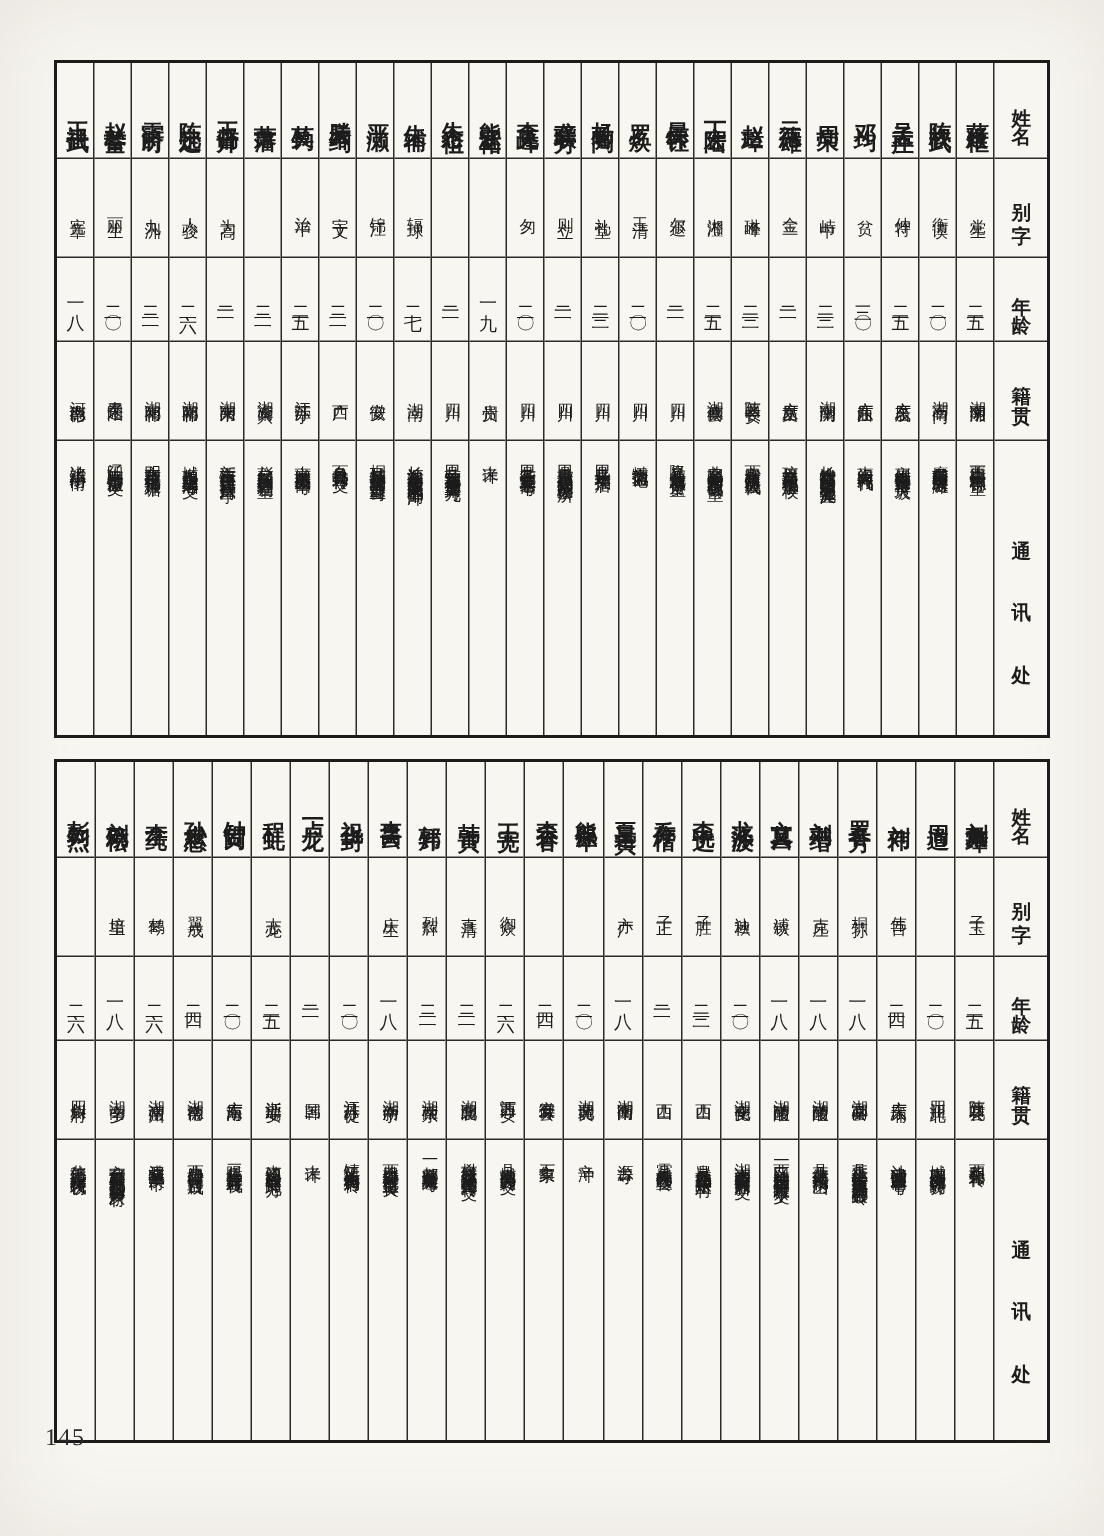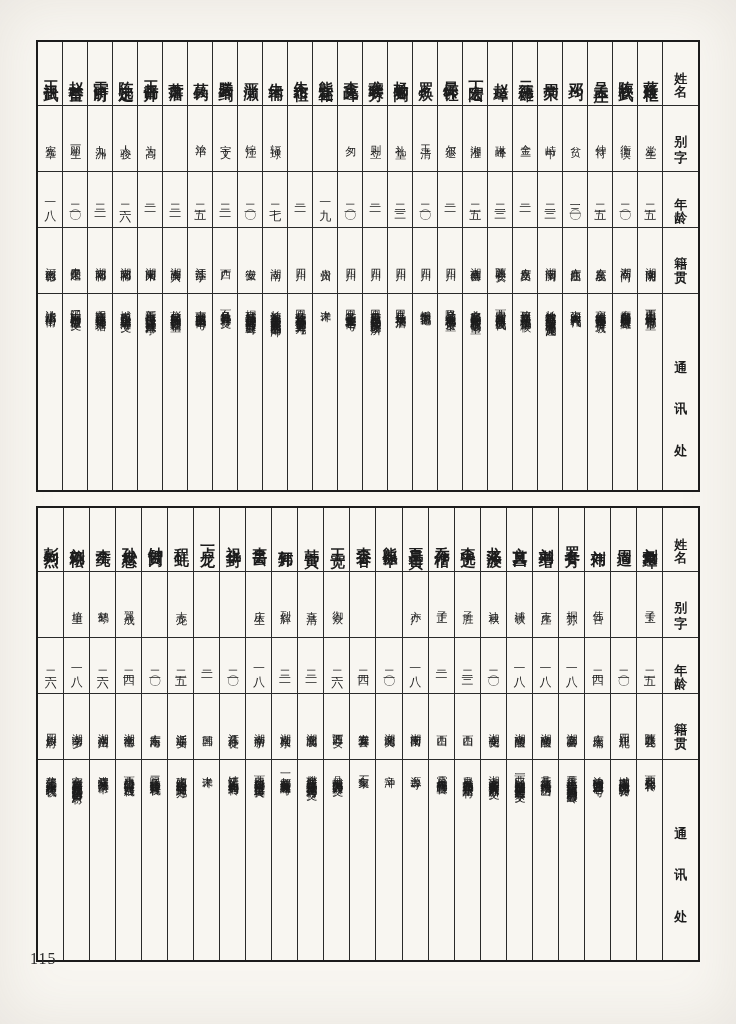--- a/index.html
+++ b/index.html
@@ -932,14 +932,14 @@
           <span>二六</span>
         </div>
         <div class="cell c-native">
           <span>四川叙府</span>
         </div>
         <div class="cell c-addr">
           <span>北门外正街永鼎兴作坊代收</span>
         </div>
       </div>
     </div>
-  <div class="page-number">115</div>
+  <div class="page-number">145</div>
 </div>
 
 </body></html>

